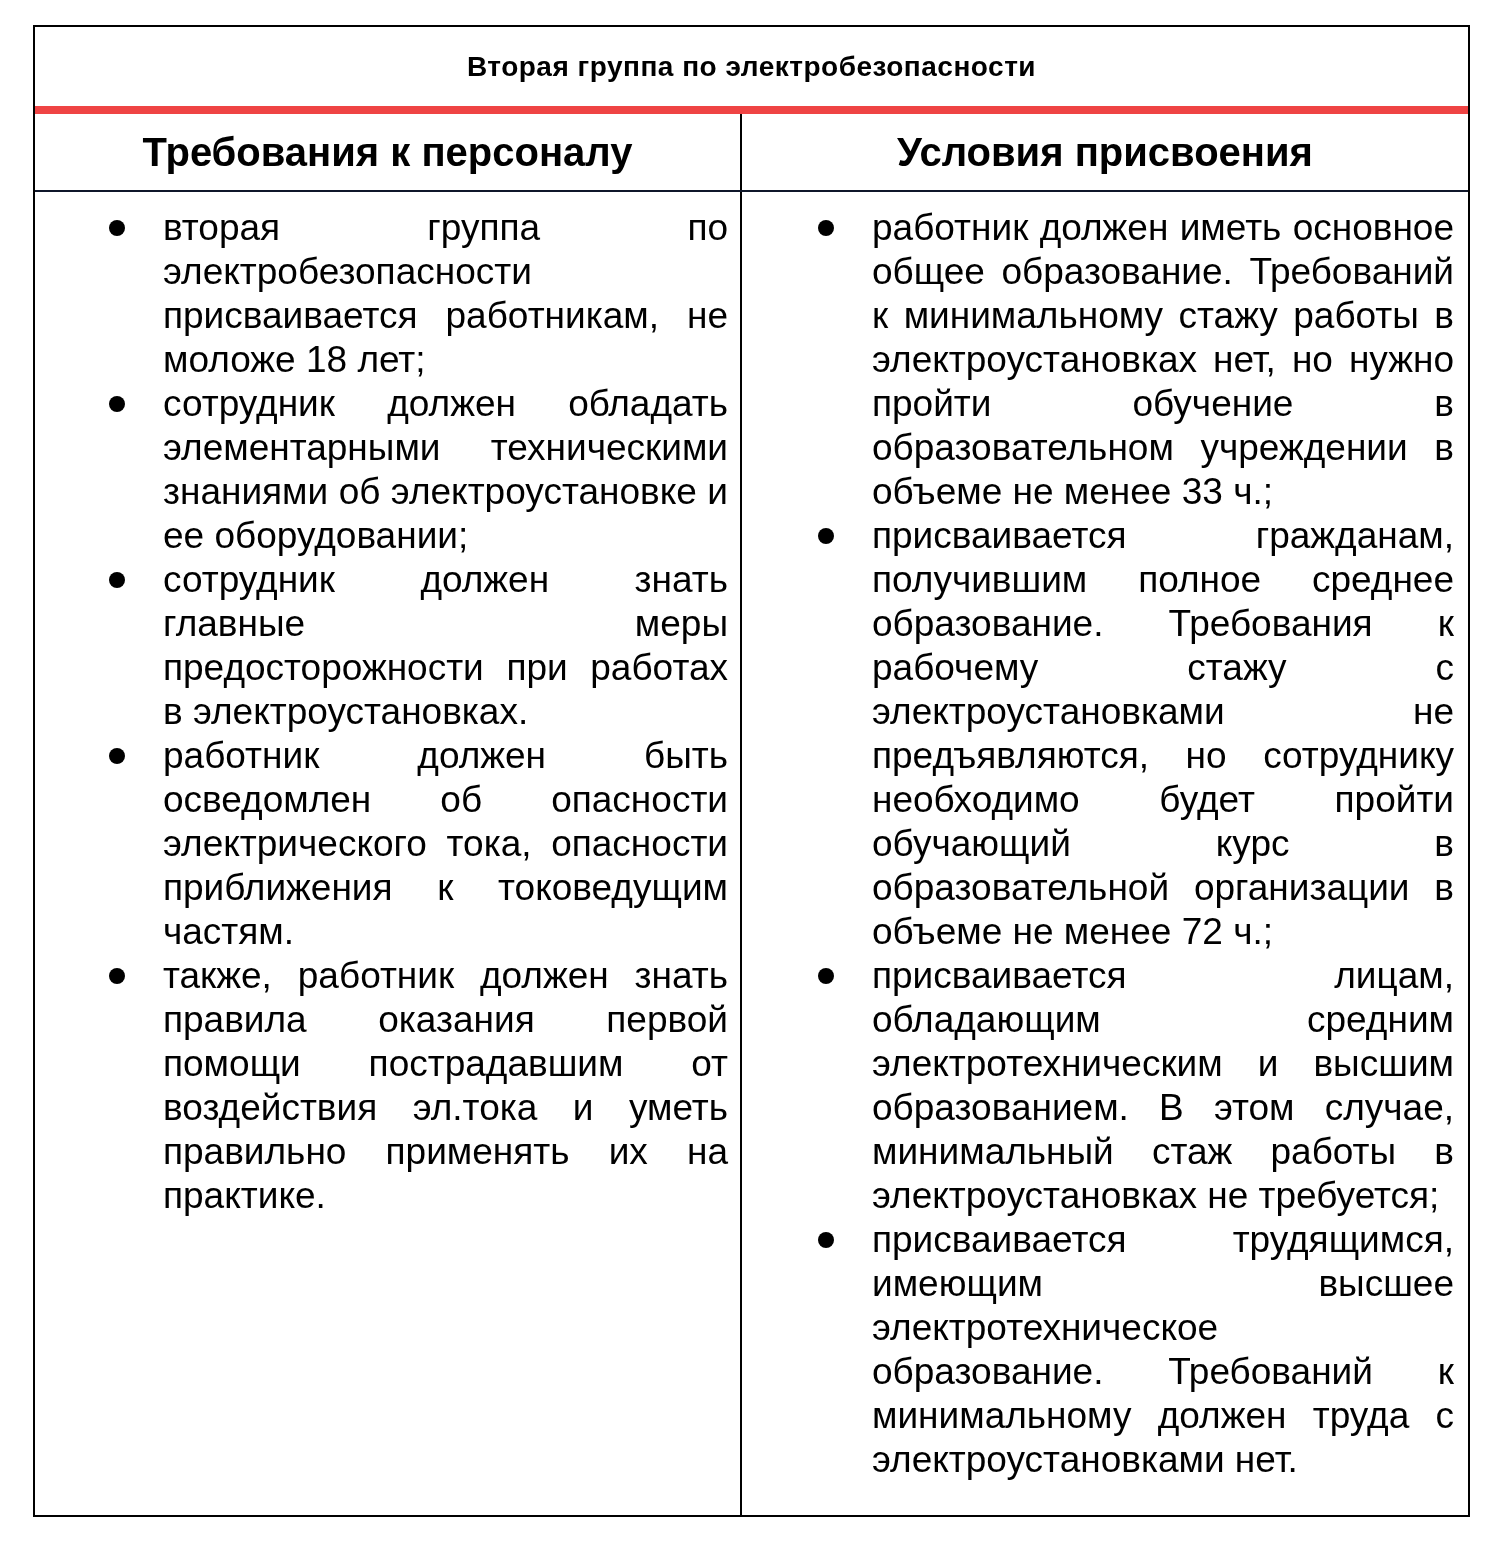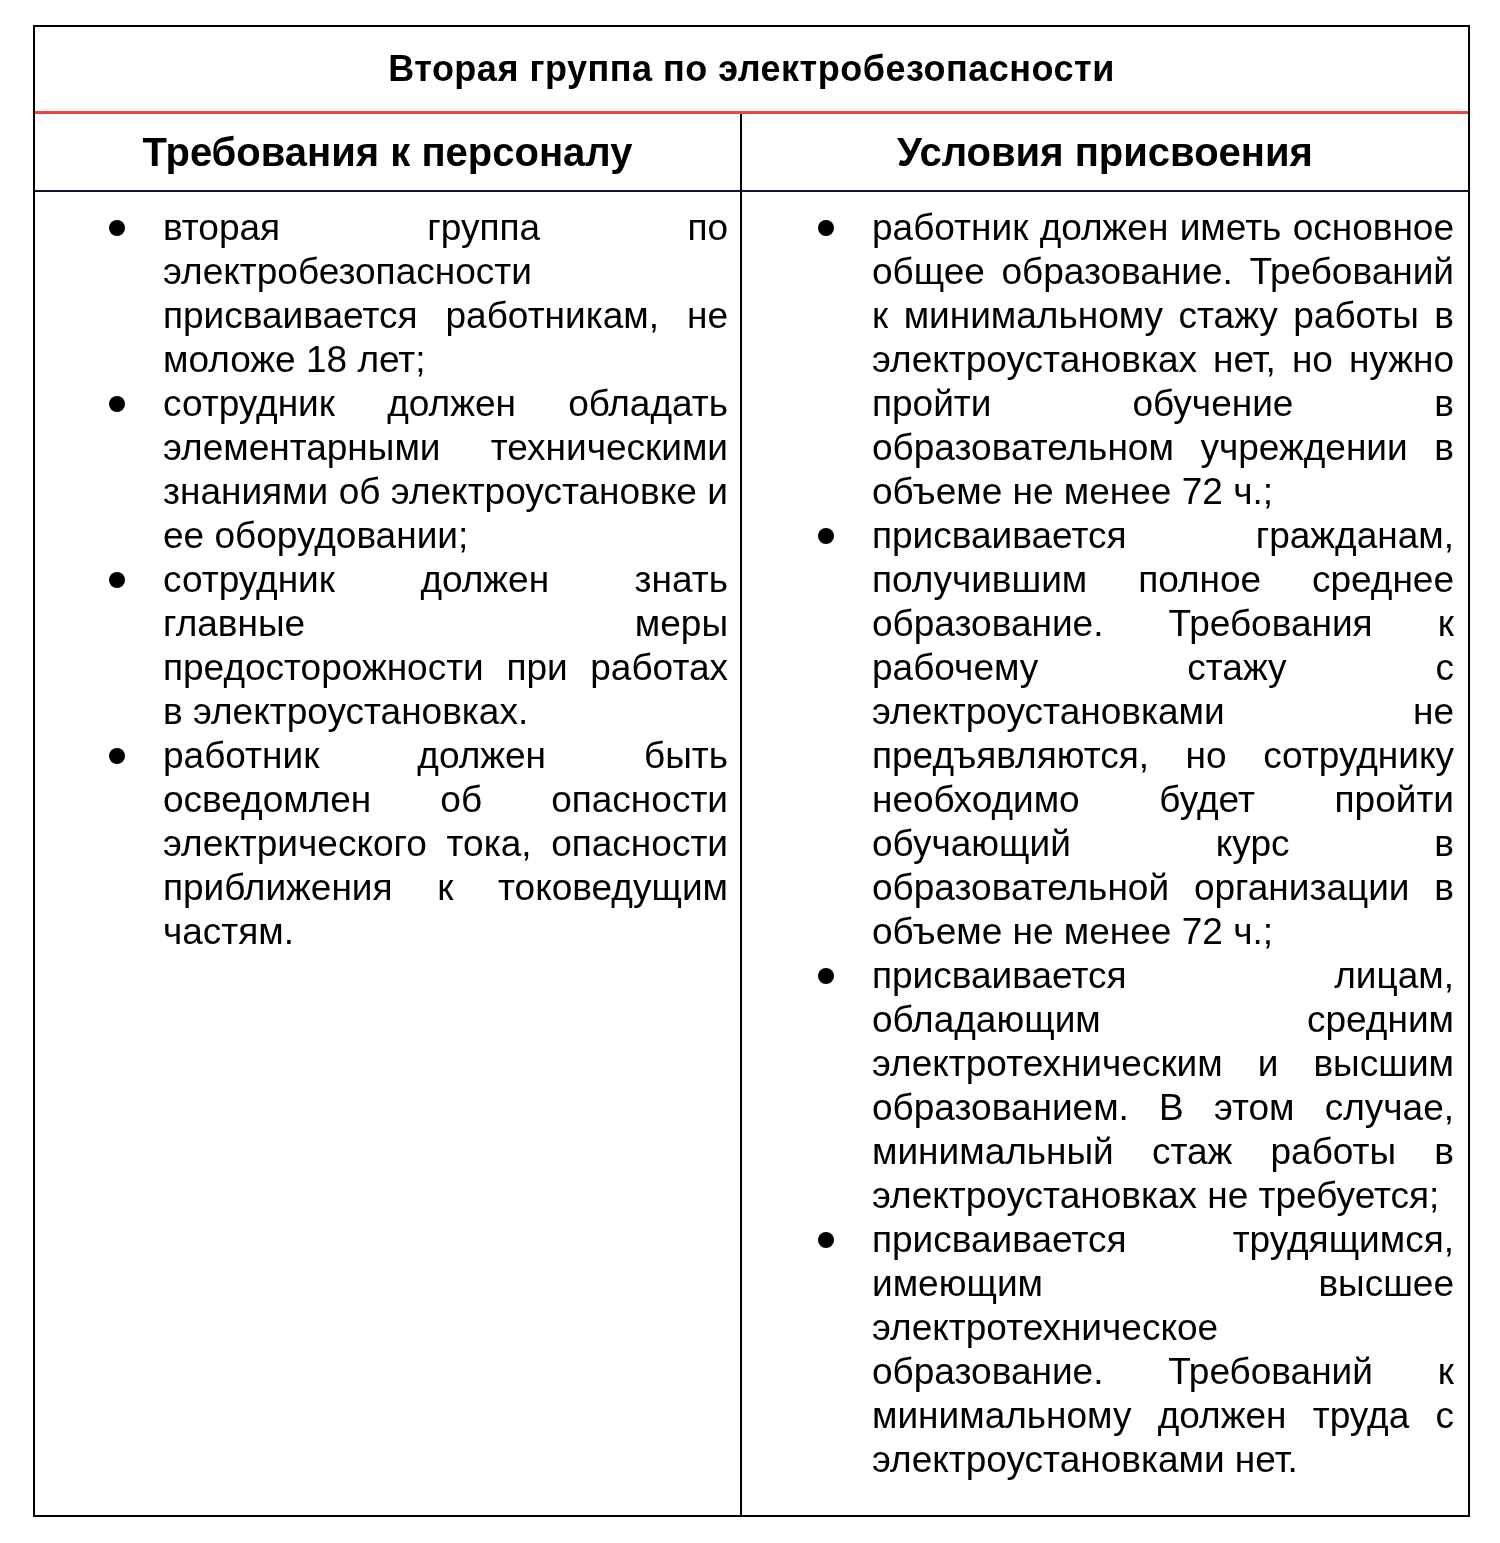--- a/index.html
+++ b/index.html
@@ -19,25 +19,25 @@
     top: 25px;
     width: 1437px;
     height: 1492px;
     border: 2px solid #000000;
     display: flex;
     flex-direction: column;
     background: #ffffff;
   }
   .title-row {
     flex: 0 0 87px;
-    border-bottom: 3px solid #ef4444;
+    border-bottom: 8px solid #ef4444;
     display: flex;
     align-items: center;
     justify-content: center;
-    font-size: 36px;
+    font-size: 28px;
     font-weight: bold;
     letter-spacing: 0.5px;
   }
   .header-row {
     flex: 0 0 78px;
     border-bottom: 2px solid #0f172a;
     display: grid;
     grid-template-columns: 707px 1fr;
   }
   .header-cell {
@@ -113,28 +113,32 @@
           <span class="item-text">сотрудник должен обладать элементарными техническими знаниями об электроустановке и ее оборудовании;</span>
         </li>
         <li class="item">
           <span class="bullet"></span>
           <span class="item-text">сотрудник должен знать главные меры предосторожности при работах в электроустановках.</span>
         </li>
         <li class="item">
           <span class="bullet"></span>
           <span class="item-text">работник должен быть осведомлен об опасности электрического тока, опасности приближения к токоведущим частям.</span>
         </li>
+        <li class="item">
+          <span class="bullet"></span>
+          <span class="item-text">также, работник должен знать правила оказания первой помощи пострадавшим от воздействия эл.тока и уметь правильно применять их на практике.</span>
+        </li>
       </ul>
     </div>
 
     <div class="body-cell right">
       <ul class="bullets">
         <li class="item">
           <span class="bullet"></span>
-          <span class="item-text">работник должен иметь основное общее образование. Требований к минимальному стажу работы в электроустановках нет, но нужно пройти обучение в образовательном учреждении в объеме не менее 72 ч.;</span>
+          <span class="item-text">работник должен иметь основное общее образование. Требований к минимальному стажу работы в электроустановках нет, но нужно пройти обучение в образовательном учреждении в объеме не менее 33 ч.;</span>
         </li>
         <li class="item">
           <span class="bullet"></span>
           <span class="item-text">присваивается гражданам, получившим полное среднее образование. Требования к рабочему стажу с электроустановками не предъявляются, но сотруднику необходимо будет пройти обучающий курс в образовательной организации в объеме не менее 72 ч.;</span>
         </li>
         <li class="item">
           <span class="bullet"></span>
           <span class="item-text">присваивается лицам, обладающим средним электротехническим и высшим образованием. В этом случае, минимальный стаж работы в электроустановках не требуется;</span>
         </li>
         <li class="item">

